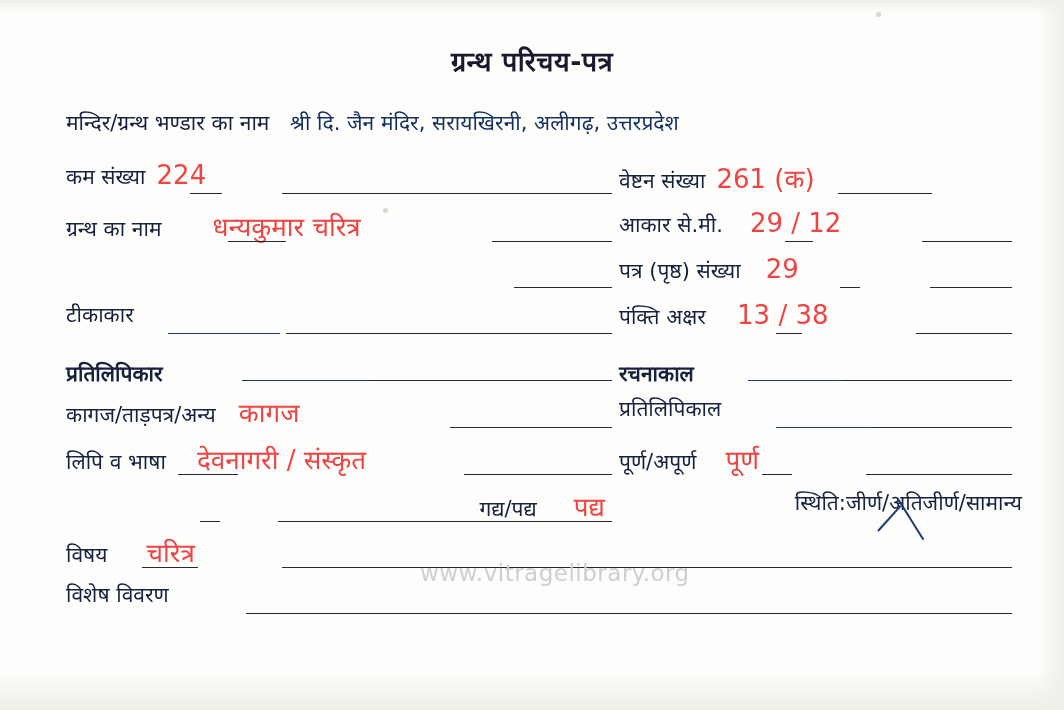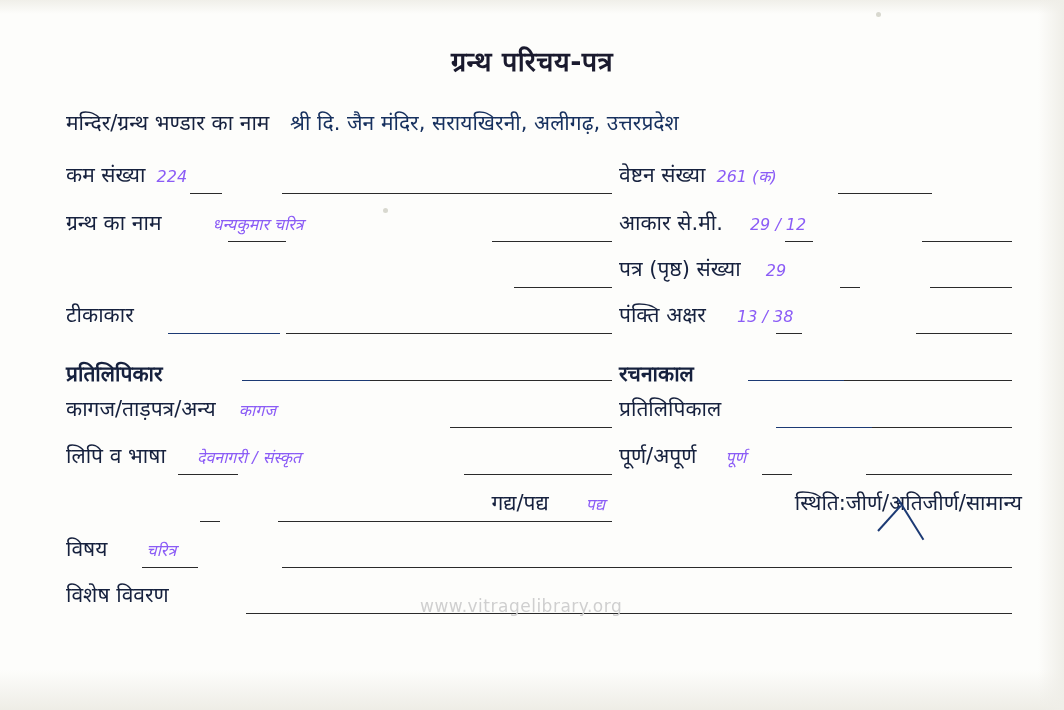--- a/index.html
+++ b/index.html
@@ -74,44 +74,42 @@
   }
   .col-left { left: 0; width: 545px; }
   .col-right { left: 553px; width: 400px; }
   .lbl {
     font-size: 21px;
     color: #16213e;
     display: inline-block;
     vertical-align: baseline;
   }
   .val {
-    font-size: 16px;
-    color: #8b5cf6;
+    font-size: 26px;
+    color: #ef4444;
     display: inline-block;
     vertical-align: baseline;
     padding: 0 6px;
-    font-style: italic;
   }
   
   .line {
     position: absolute;
     height: 0;
     border-top: 1.6px solid #2a2a2a;
   }
   .line.ink {
     border-top: 1.8px solid #1c3a74;
   }
   .watermark {
     position: absolute;
     left: 420px;
     top: 560px;
-    font-size: 17px;
+    font-size: 23px;
     color: #cfcfcf;
     letter-spacing: 0.5px;
-    margin-top: 36px;
   }
   .strike {
     position: absolute;
     border-top: 2px solid #1c3a74;
     transform-origin: left center;
   }
   .smudge {
     position: absolute;
     width: 5px; height: 5px;
     border-radius: 50%;

